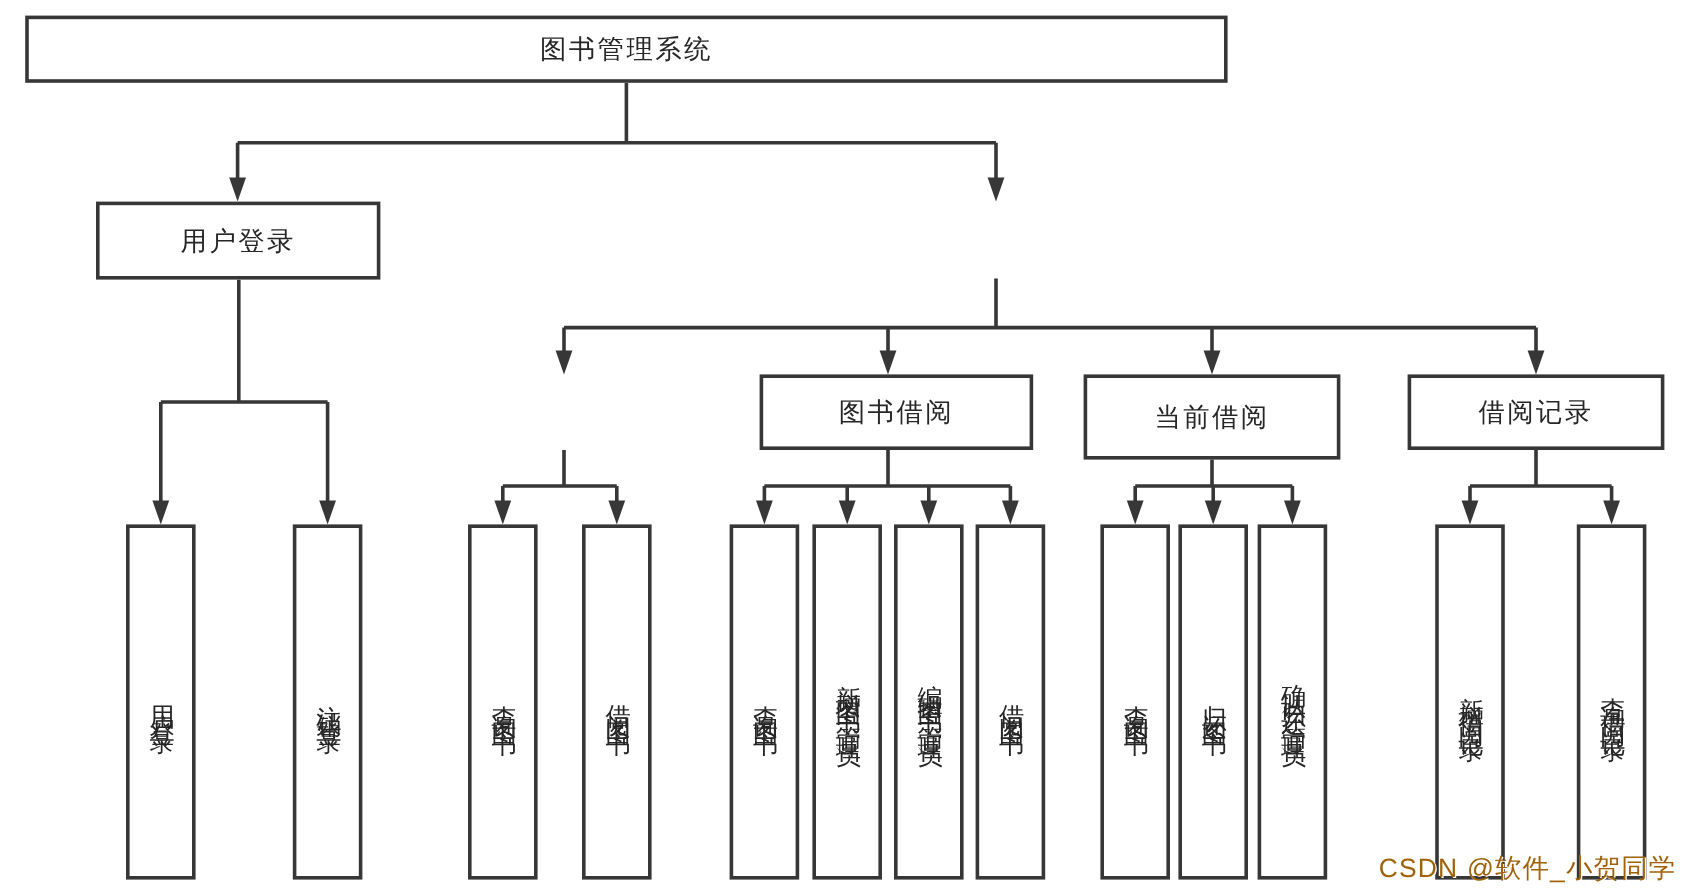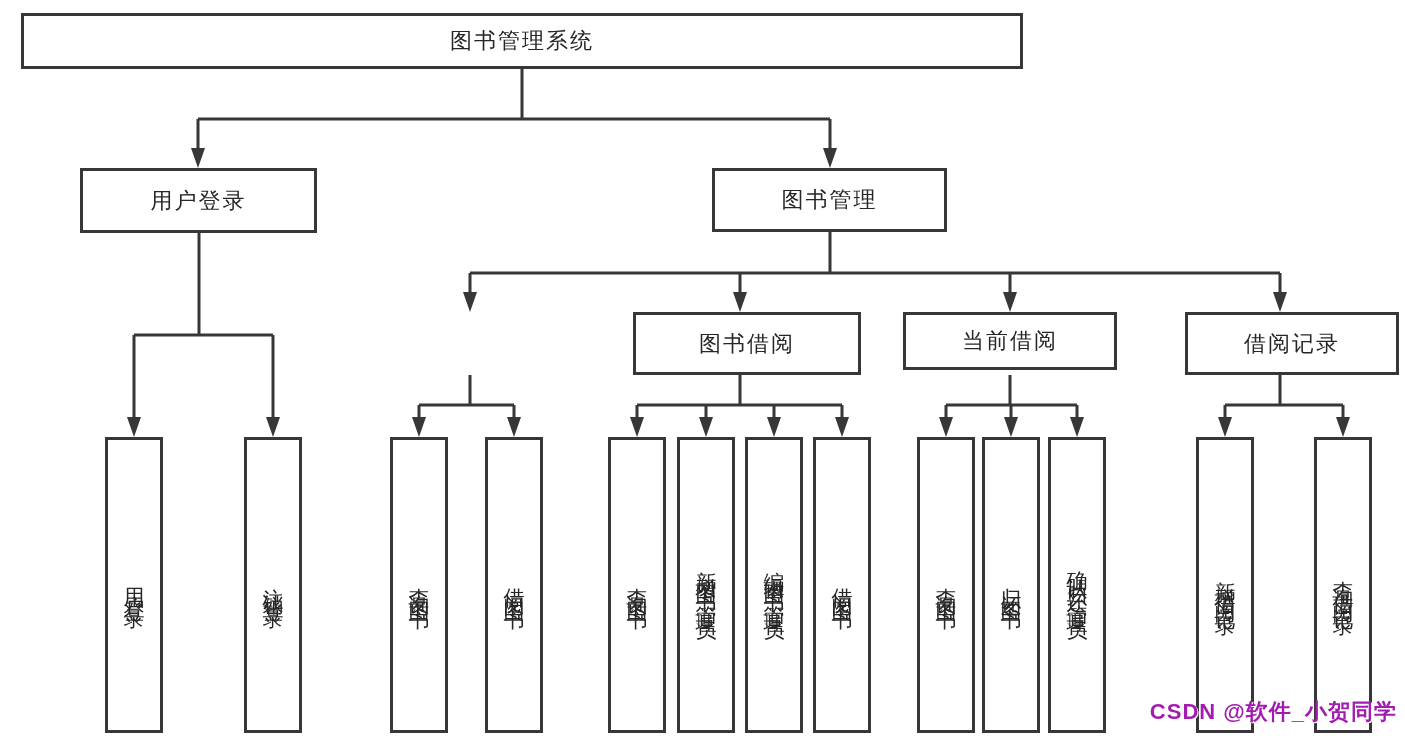--- a/index.html
+++ b/index.html
@@ -41,27 +41,26 @@
     letter-spacing: 7px;
     font-size: 21px;
     top: 437px;
     width: 58px;
     height: 296px;
     white-space: normal;
   }
   .watermark {
     position: absolute;
     right: 8px;
-    bottom: 20px;
+    bottom: 8px;
     font-size: 22px;
-    color: #a21caf;
+    color: #a16207;
     letter-spacing: 1px;
     text-shadow: 1px 1px 0 #ffffff;
     z-index: 5;
-    font-weight: bold;
   }
 </style>
 </head>
 <body>
 
 <div id="stage">
 
   <svg id="connectors" viewBox="0 0 1405 747" xmlns="http://www.w3.org/2000/svg">
     <g stroke="#373737" stroke-width="3" fill="none">
       <path d="M522 69 V119 M198 119 H830 M198 119 V152 M830 119 V152"></path>
@@ -91,25 +90,24 @@
       <polygon points="1004,417 1018,417 1011,437"></polygon>
       <polygon points="1070,417 1084,417 1077,437"></polygon>
       <polygon points="1218,417 1232,417 1225,437"></polygon>
       <polygon points="1336,417 1350,417 1343,437"></polygon>
     </g>
   </svg>
 
   <div class="box" style="left:21px; top:13px; width:1002px; height:56px;">图书管理系统</div>
 
   <div class="box" style="left:80px; top:168px; width:237px; height:65px;">用户登录</div>
-  <div class="box" style="left:712px; top:168px; width:235px; height:64px;">图书管理</div>
 
   <div class="box" style="left:633px; top:312px; width:228px; height:63px;">图书借阅</div>
-  <div class="box" style="left:903px; top:312px; width:214px; height:58px;">当前借阅</div>
-  <div class="box" style="left:1173px; top:312px; width:214px; height:63px;margin-left:12px;">借阅记录</div>
+  <div class="box" style="left:903px; top:312px; width:214px; height:71px;">当前借阅</div>
+  <div class="box" style="left:1173px; top:312px; width:214px; height:63px;">借阅记录</div>
 
   <div class="box vbox" style="left:105px;">用户登录</div>
   <div class="box vbox" style="left:244px;">注销登录</div>
 
   <div class="box vbox" style="left:390px;">查询图书</div>
   <div class="box vbox" style="left:485px;">借阅图书</div>
 
   <div class="box vbox" style="left:608px;">查询图书</div>
   <div class="box vbox" style="left:677px;">新增图书（管理员）</div>
   <div class="box vbox" style="left:745px;">编辑图书（管理员）</div>

